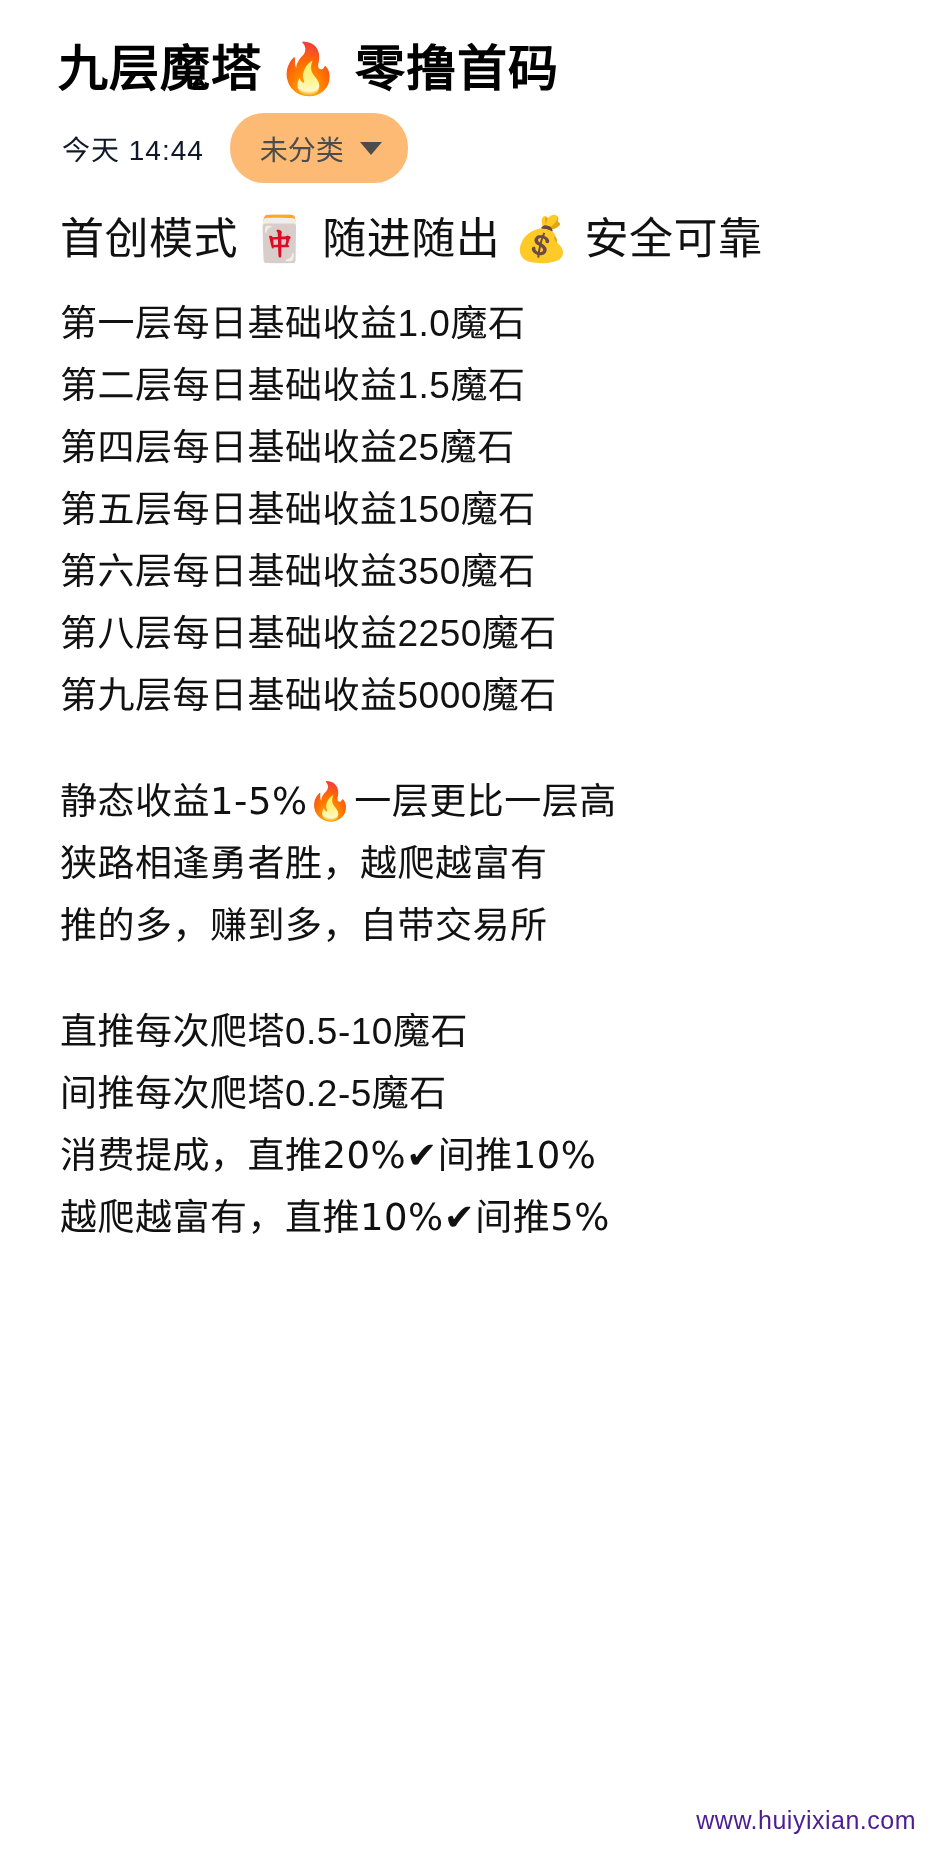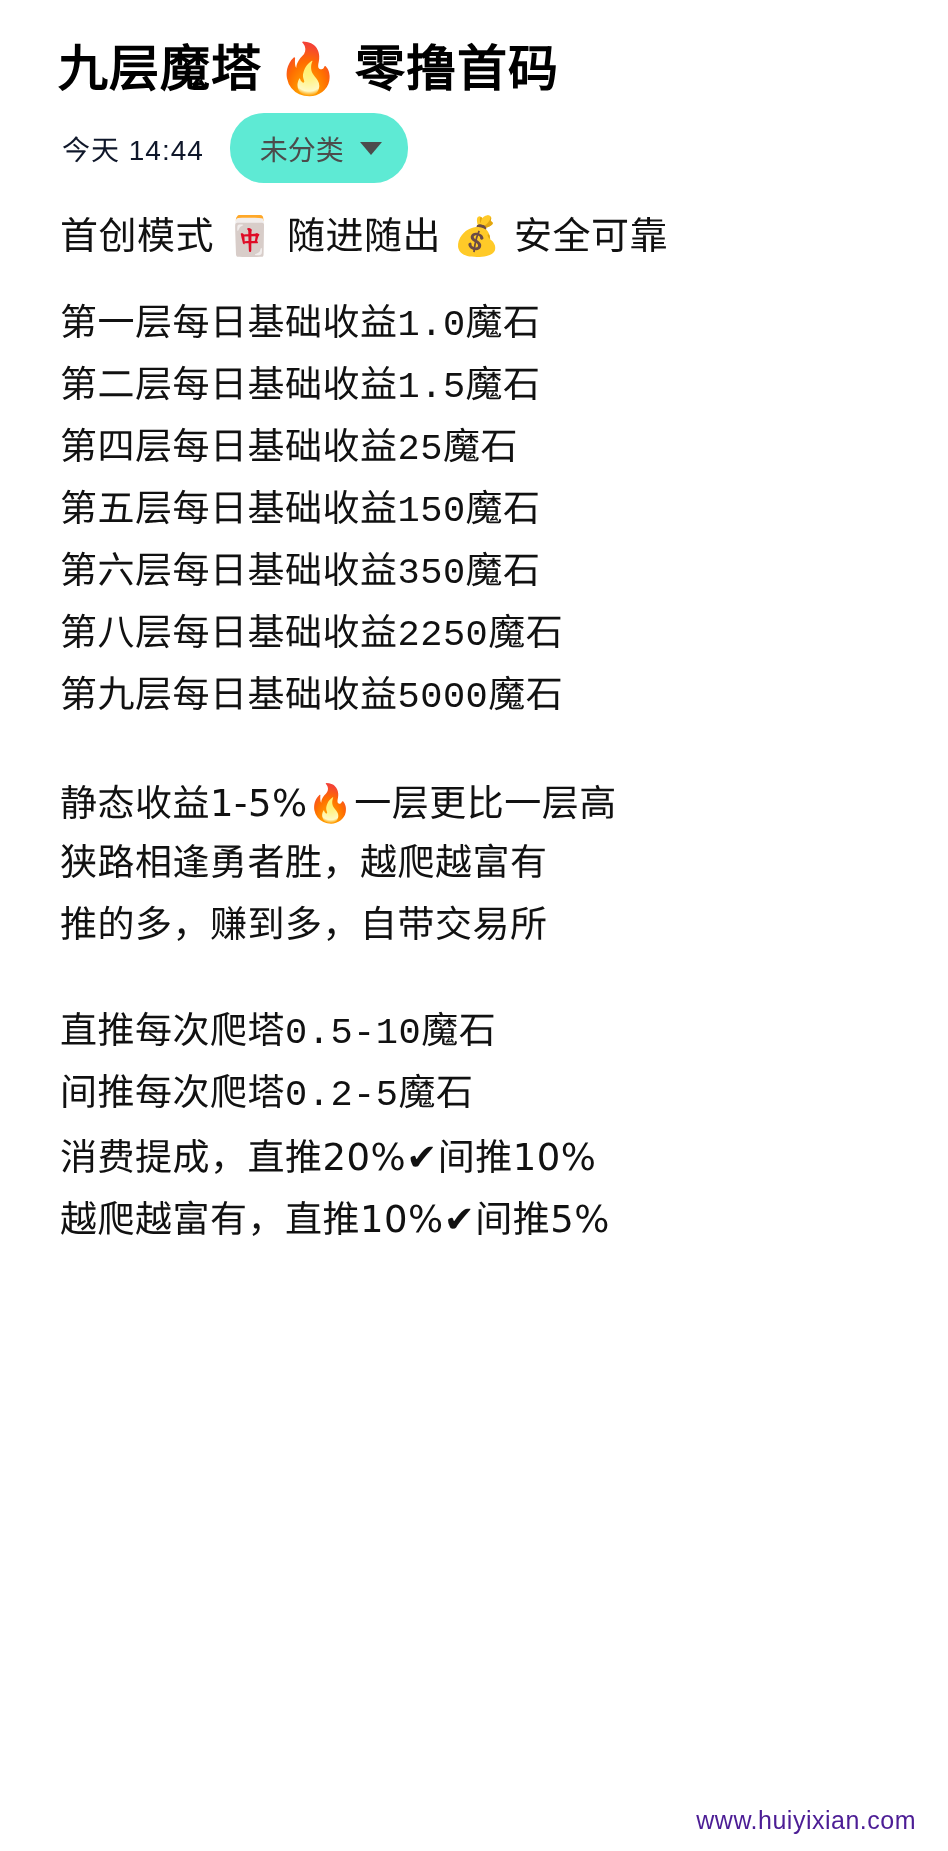--- a/index.html
+++ b/index.html
@@ -39,21 +39,21 @@
   }
   .meta-time {
     font-size: 28px;
     color: #0f172a;
     letter-spacing: 1px;
   }
   .category-chip {
     display: inline-flex;
     align-items: center;
     gap: 16px;
-    background: #5eead4;
+    background: #fdba74;
     border-radius: 34px;
     padding: 15px 26px 15px 30px;
     font-size: 28px;
     color: #4c4c4c;
   }
   .chip-caret {
     width: 0;
     height: 0;
     border-left: 11px solid transparent;
     border-right: 11px solid transparent;
@@ -63,26 +63,25 @@
   .body-line {
     font-size: 37px;
     line-height: 1.0;
     color: #111;
     margin: 0 0 22px 2px;
     letter-spacing: 0.5px;
     white-space: nowrap;
   }
   .spacer-md { height: 44px; }
   .lead {
-    font-size: 38px;
-    margin-bottom: 8px;
+    font-size: 44px;
+    margin-bottom: 0;
   }
   .list-line {
     margin-bottom: 25px;
-    font-family: Liberation Mono, monospace;
   }
   .emoji {
     font-family: "DejaVu Sans", sans-serif;
   }
   .watermark {
     position: absolute;
     right: 32px;
     bottom: 16px;
     font-size: 25px;
     color: #4c1d95;

